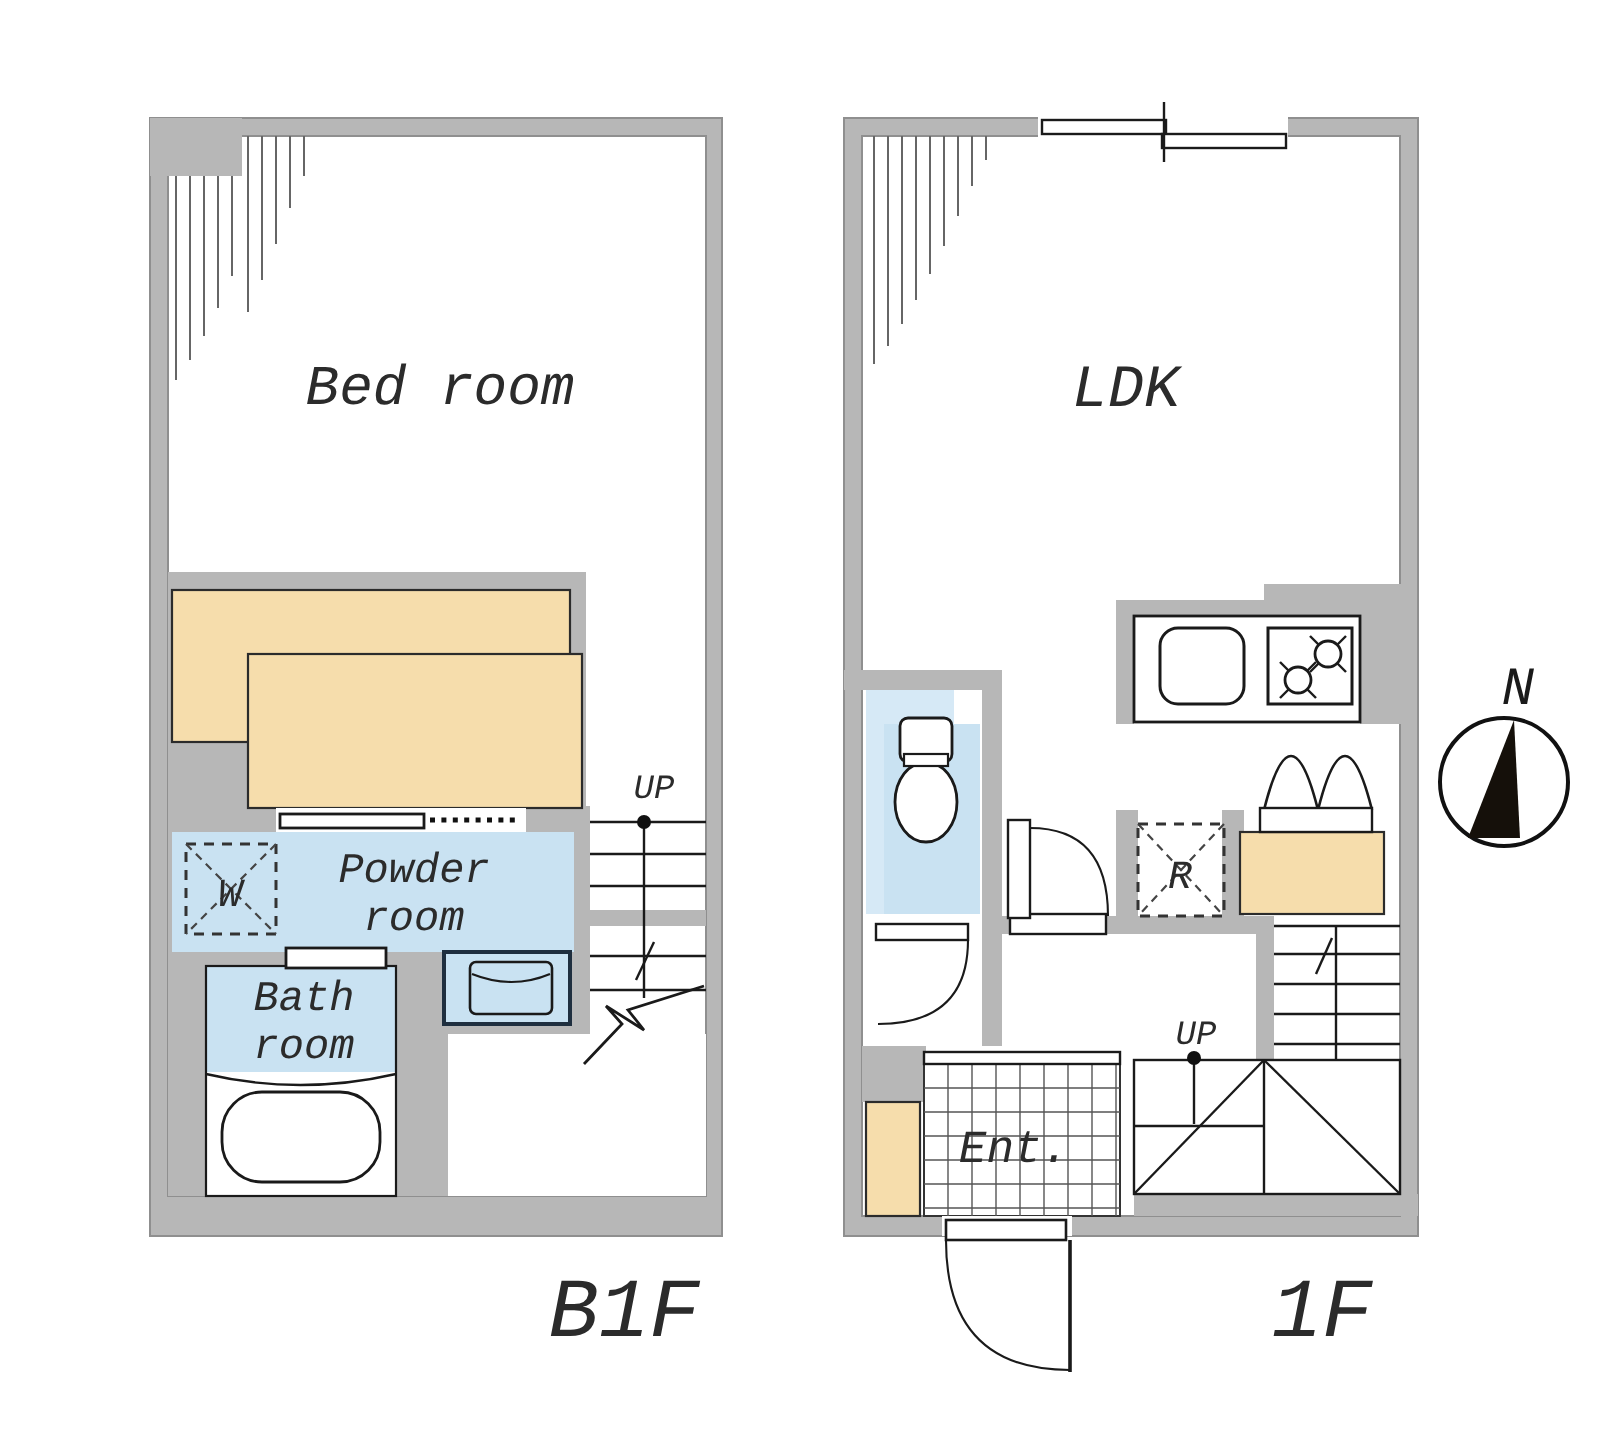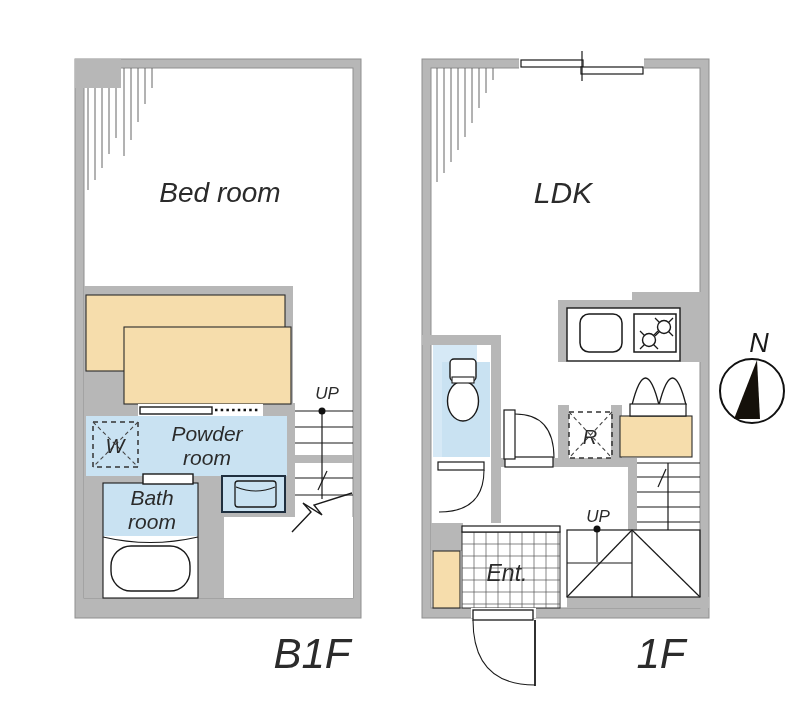--- a/index.html
+++ b/index.html
@@ -1,17 +1,17 @@
 <!DOCTYPE html>
 <html><head>
 <meta charset="utf-8">
 <style>
   html,body { margin:0; padding:0; background:#fff; }
   #stage { position:relative; width:800px; height:720px; background:#ffffff; overflow:hidden;
-           font-family:Liberation Sans, sans-serif; }
+           font-family:Liberation Mono, monospace; }
   svg { position:absolute; left:0; top:0; }
   .wall   { fill:#b7b7b7; }
   .wallo  { fill:#b7b7b7; stroke:#8f8f8f; stroke-width:1; }
   .floor  { fill:#ffffff; stroke:#8f8f8f; stroke-width:1; }
   .white  { fill:#ffffff; }
   .blue   { fill:#c9e2f2; }
   .blue2  { fill:#d6e9f6; }
   .tan    { fill:#f6ddac; stroke:#2b2b2b; stroke-width:1.1; }
   .ln     { stroke:#1a1a1a; stroke-width:1.2; fill:none; }
   .ln2    { stroke:#1a1a1a; stroke-width:1.8; fill:none; }

